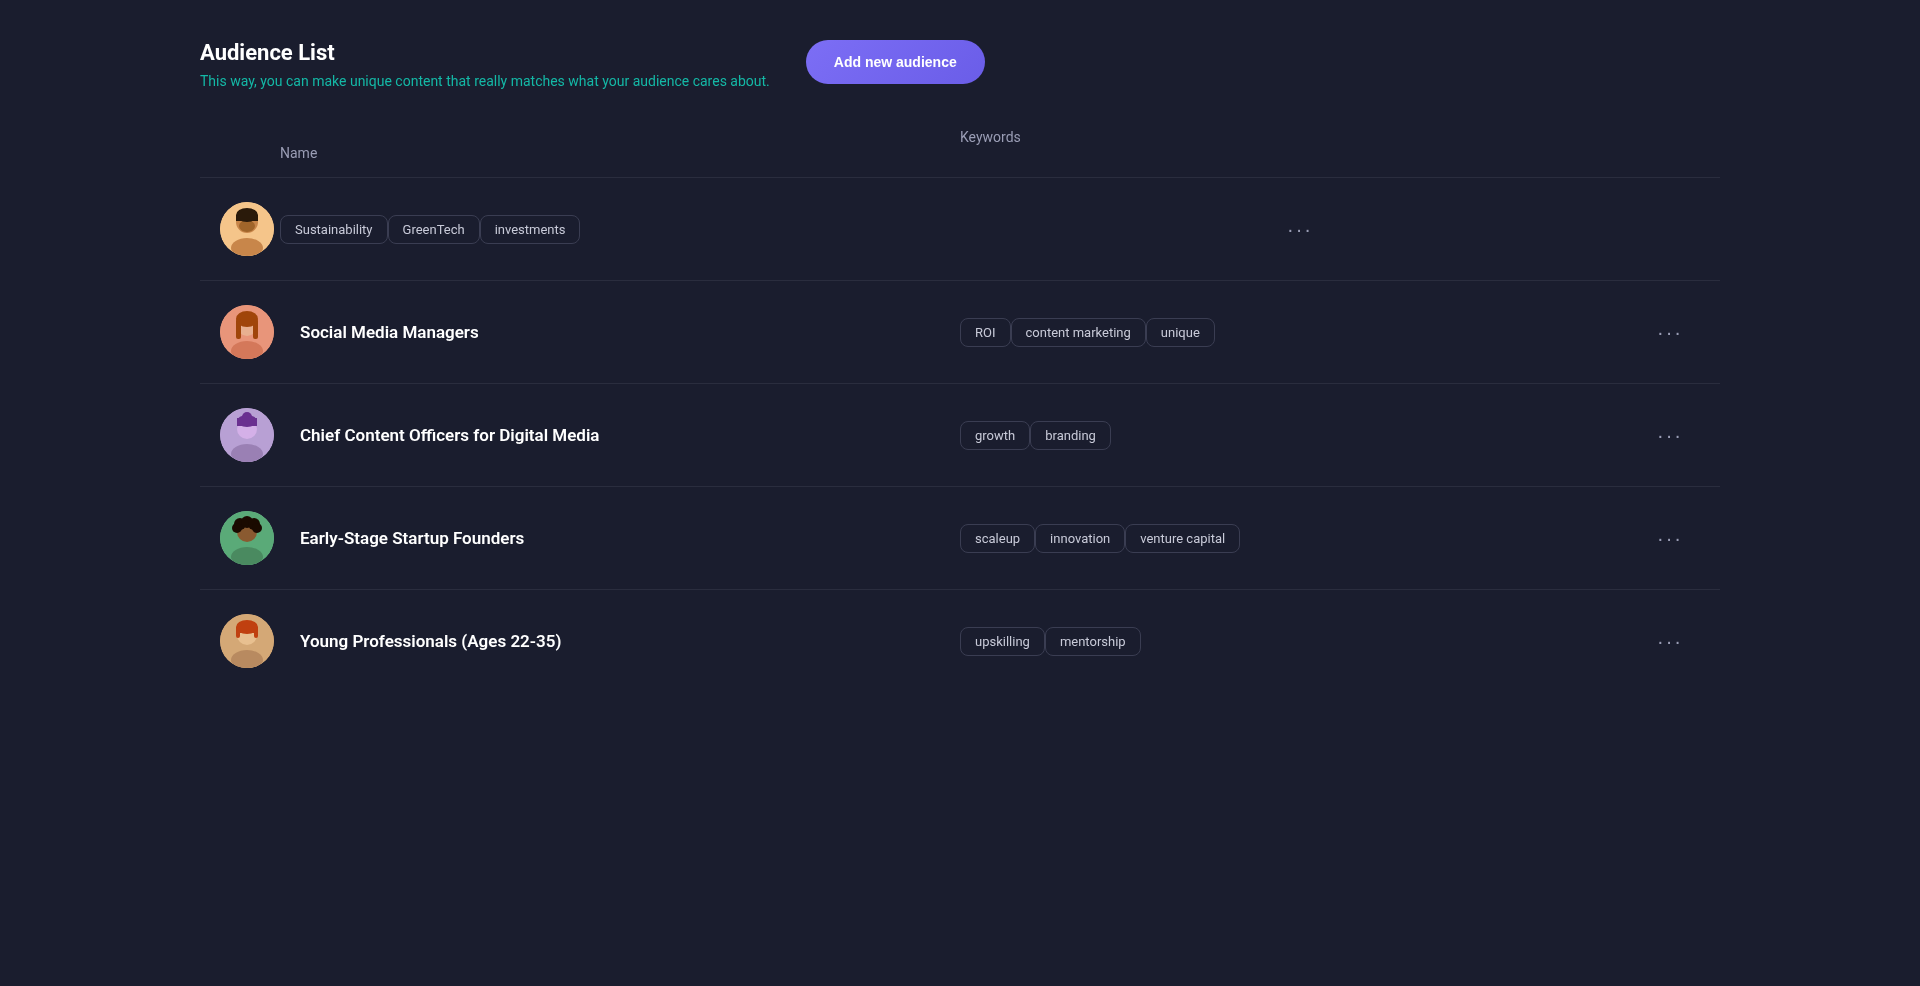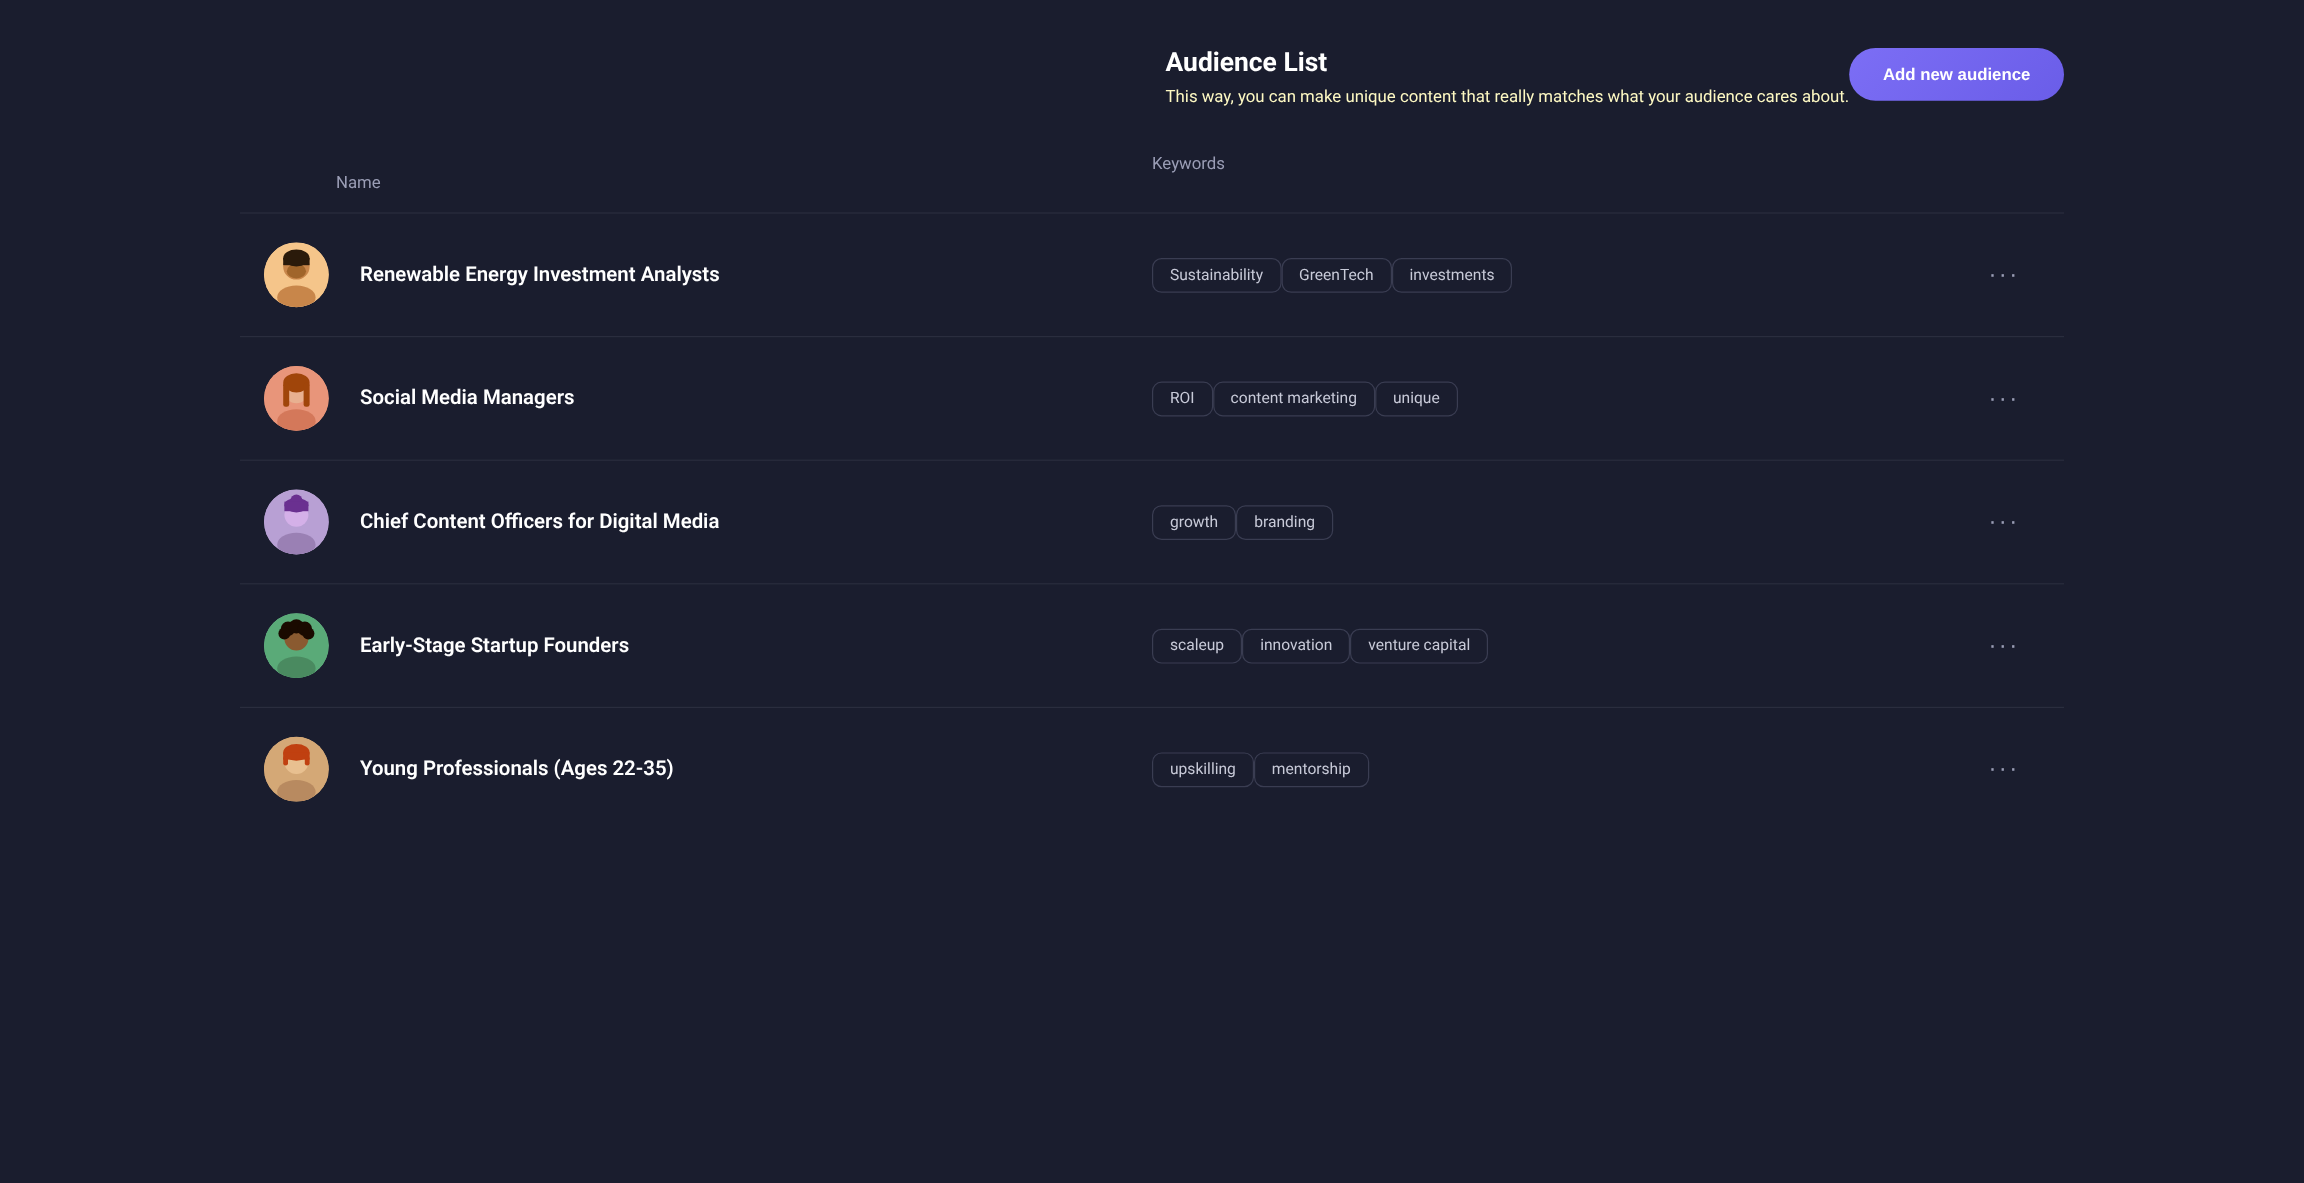--- a/index.html
+++ b/index.html
@@ -20,35 +20,36 @@
       padding: 40px 60px;
     }
 
     .container {
       width: 100%;
       max-width: 1520px;
     }
 
     .header {
       display: flex;
-      justify-content: flex-end;
+      justify-content: flex-start;
       align-items: flex-start;
       margin-bottom: 40px;
+      gap: 36px;
     }
 
     .header-left h1 {
       font-size: 22px;
       font-weight: 700;
       color: #ffffff;
       margin-bottom: 8px;
     }
 
     .header-left p {
       font-size: 14px;
-      color: #fef9c3;
+      color: #14b8a6;
       font-weight: 400;
     }
 
     .add-btn {
       background: linear-gradient(135deg, #7c6ef5, #6a5de8);
       color: #ffffff;
       border: none;
       border-radius: 22px;
       padding: 14px 28px;
       font-size: 14px;
@@ -179,21 +180,20 @@
           <circle cx="27" cy="20" r="11" fill="#c8864a"></circle>
 
           <ellipse cx="27" cy="24" rx="8" ry="6" fill="#a0652a"></ellipse>
 
           <ellipse cx="27" cy="46" rx="16" ry="10" fill="#c8864a"></ellipse>
 
           <ellipse cx="27" cy="13" rx="11" ry="7" fill="#2a1a0a"></ellipse>
           <rect x="16" y="13" width="22" height="6" fill="#2a1a0a"></rect>
         </svg>
       </div>
-      <div class="audience-name">Renewable Energy Investment Analysts</div>
       <div class="keywords-cell">
         <span class="keyword-tag">Sustainability</span>
         <span class="keyword-tag">GreenTech</span>
         <span class="keyword-tag">investments</span>
       </div>
       <button class="more-btn">···</button>
     </div>
 
     <div class="table-row">
       <div class="avatar avatar-2">

